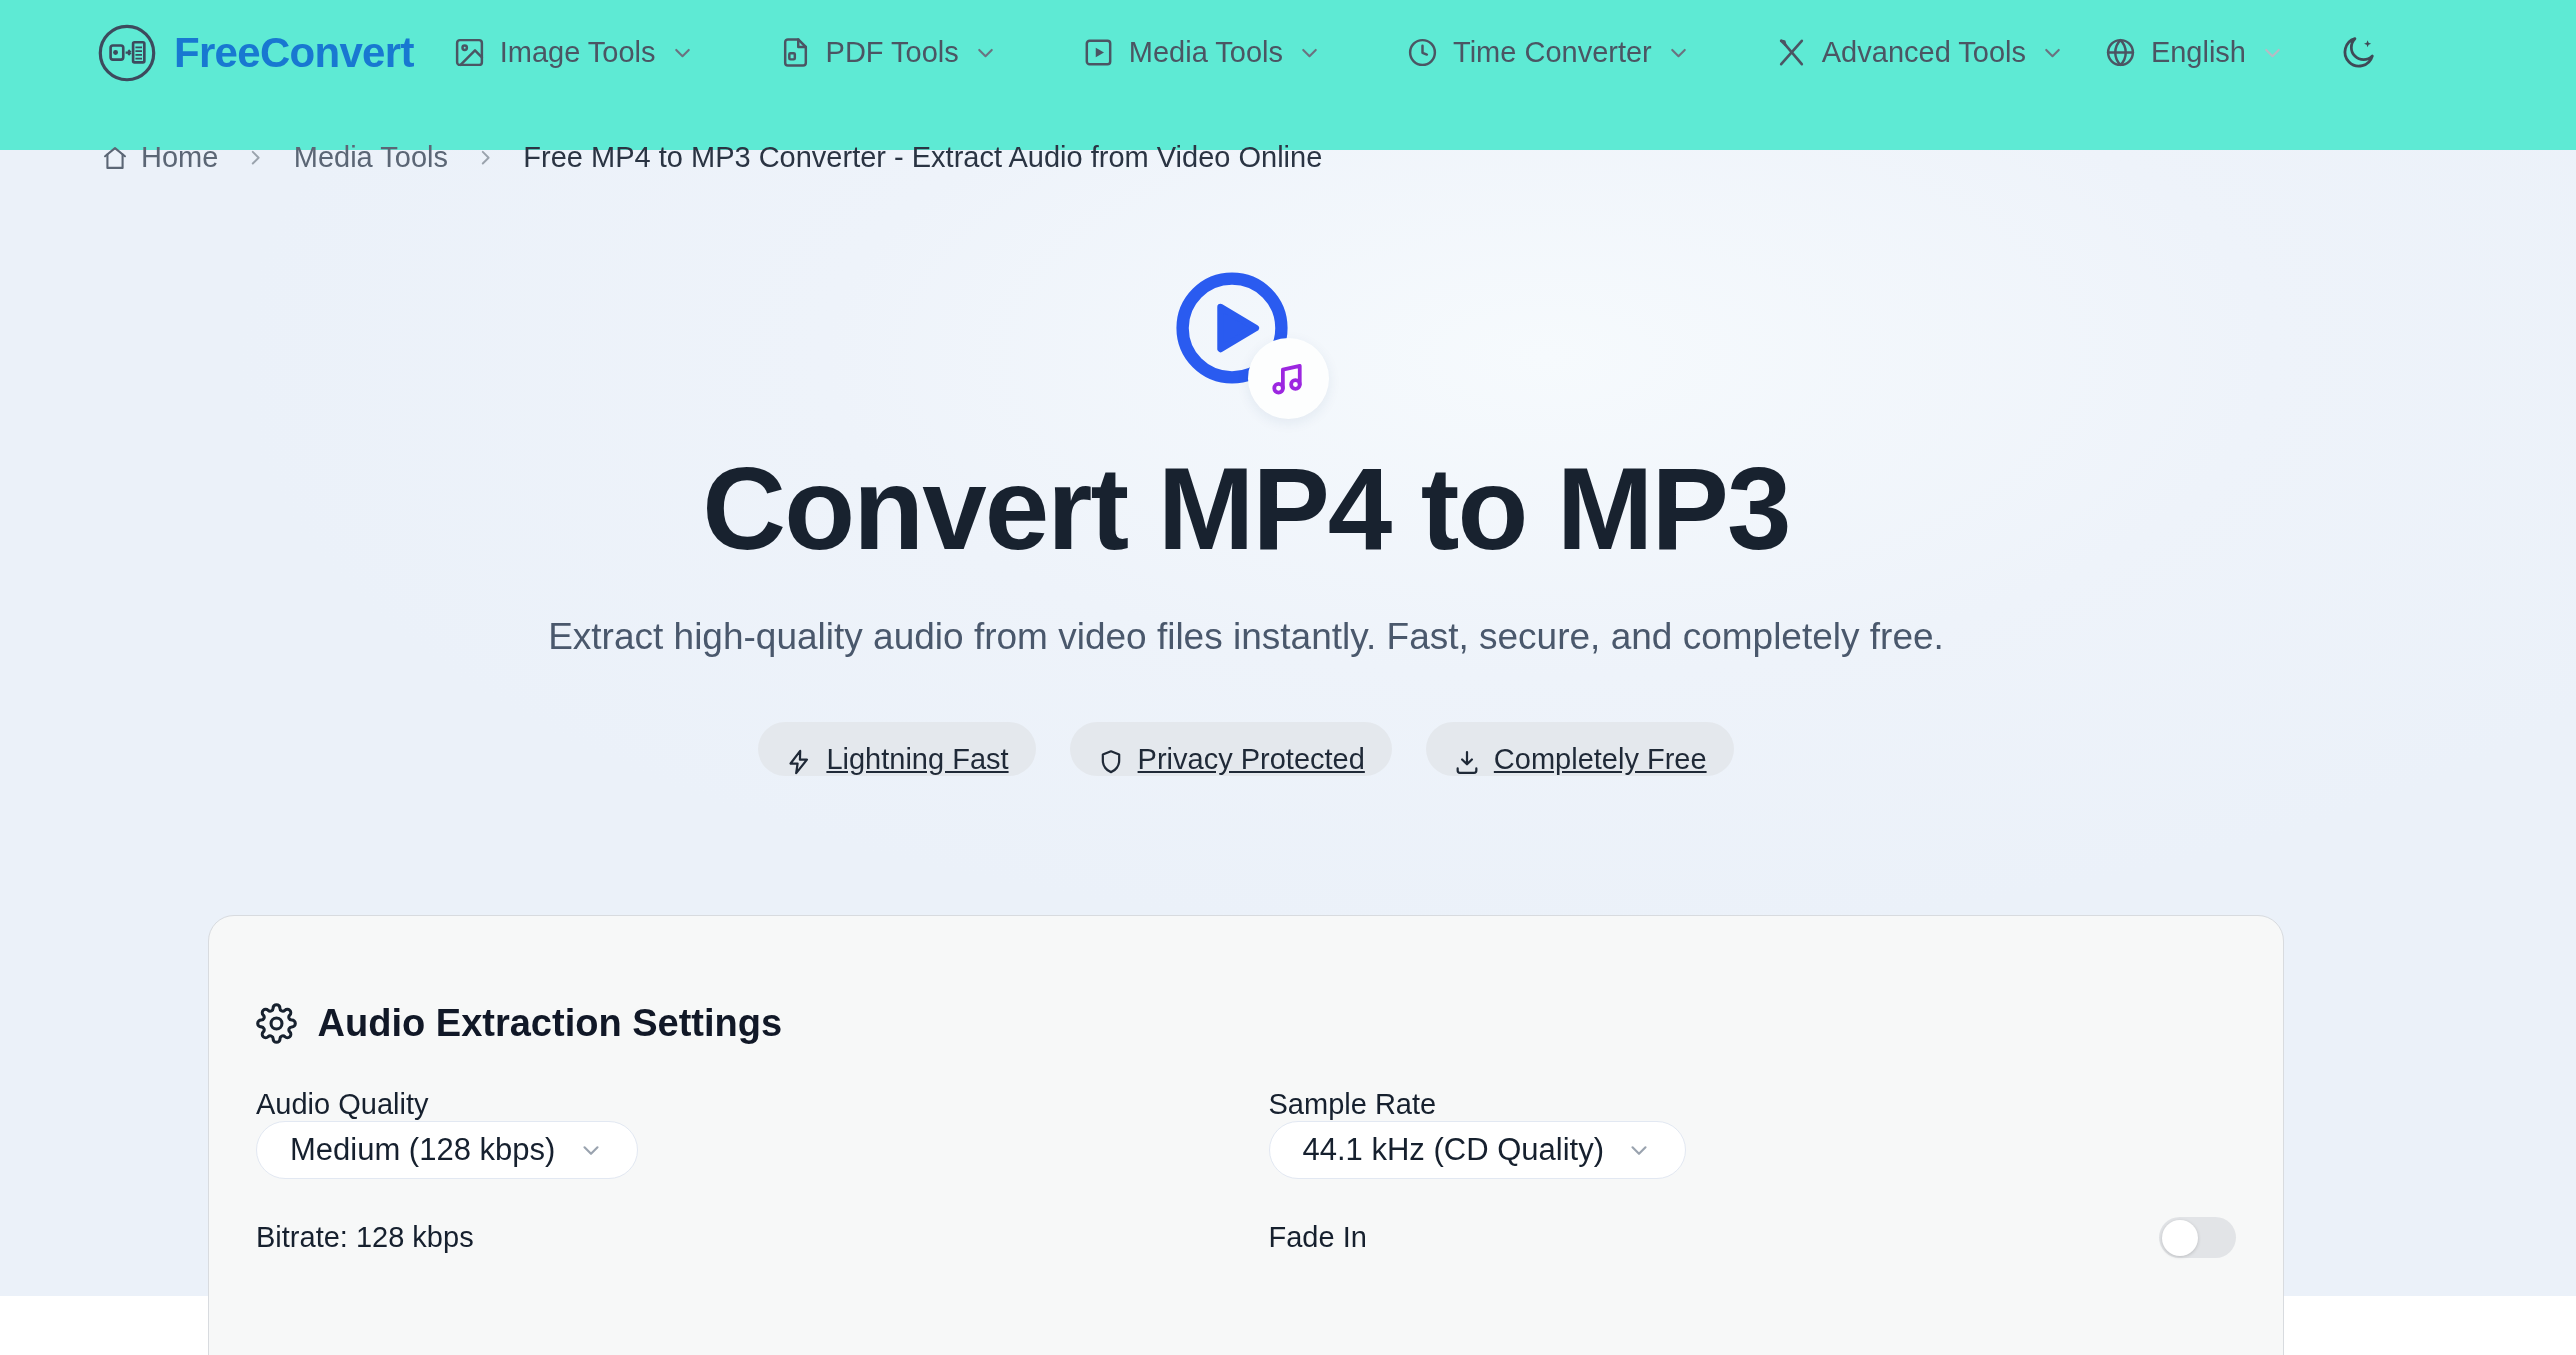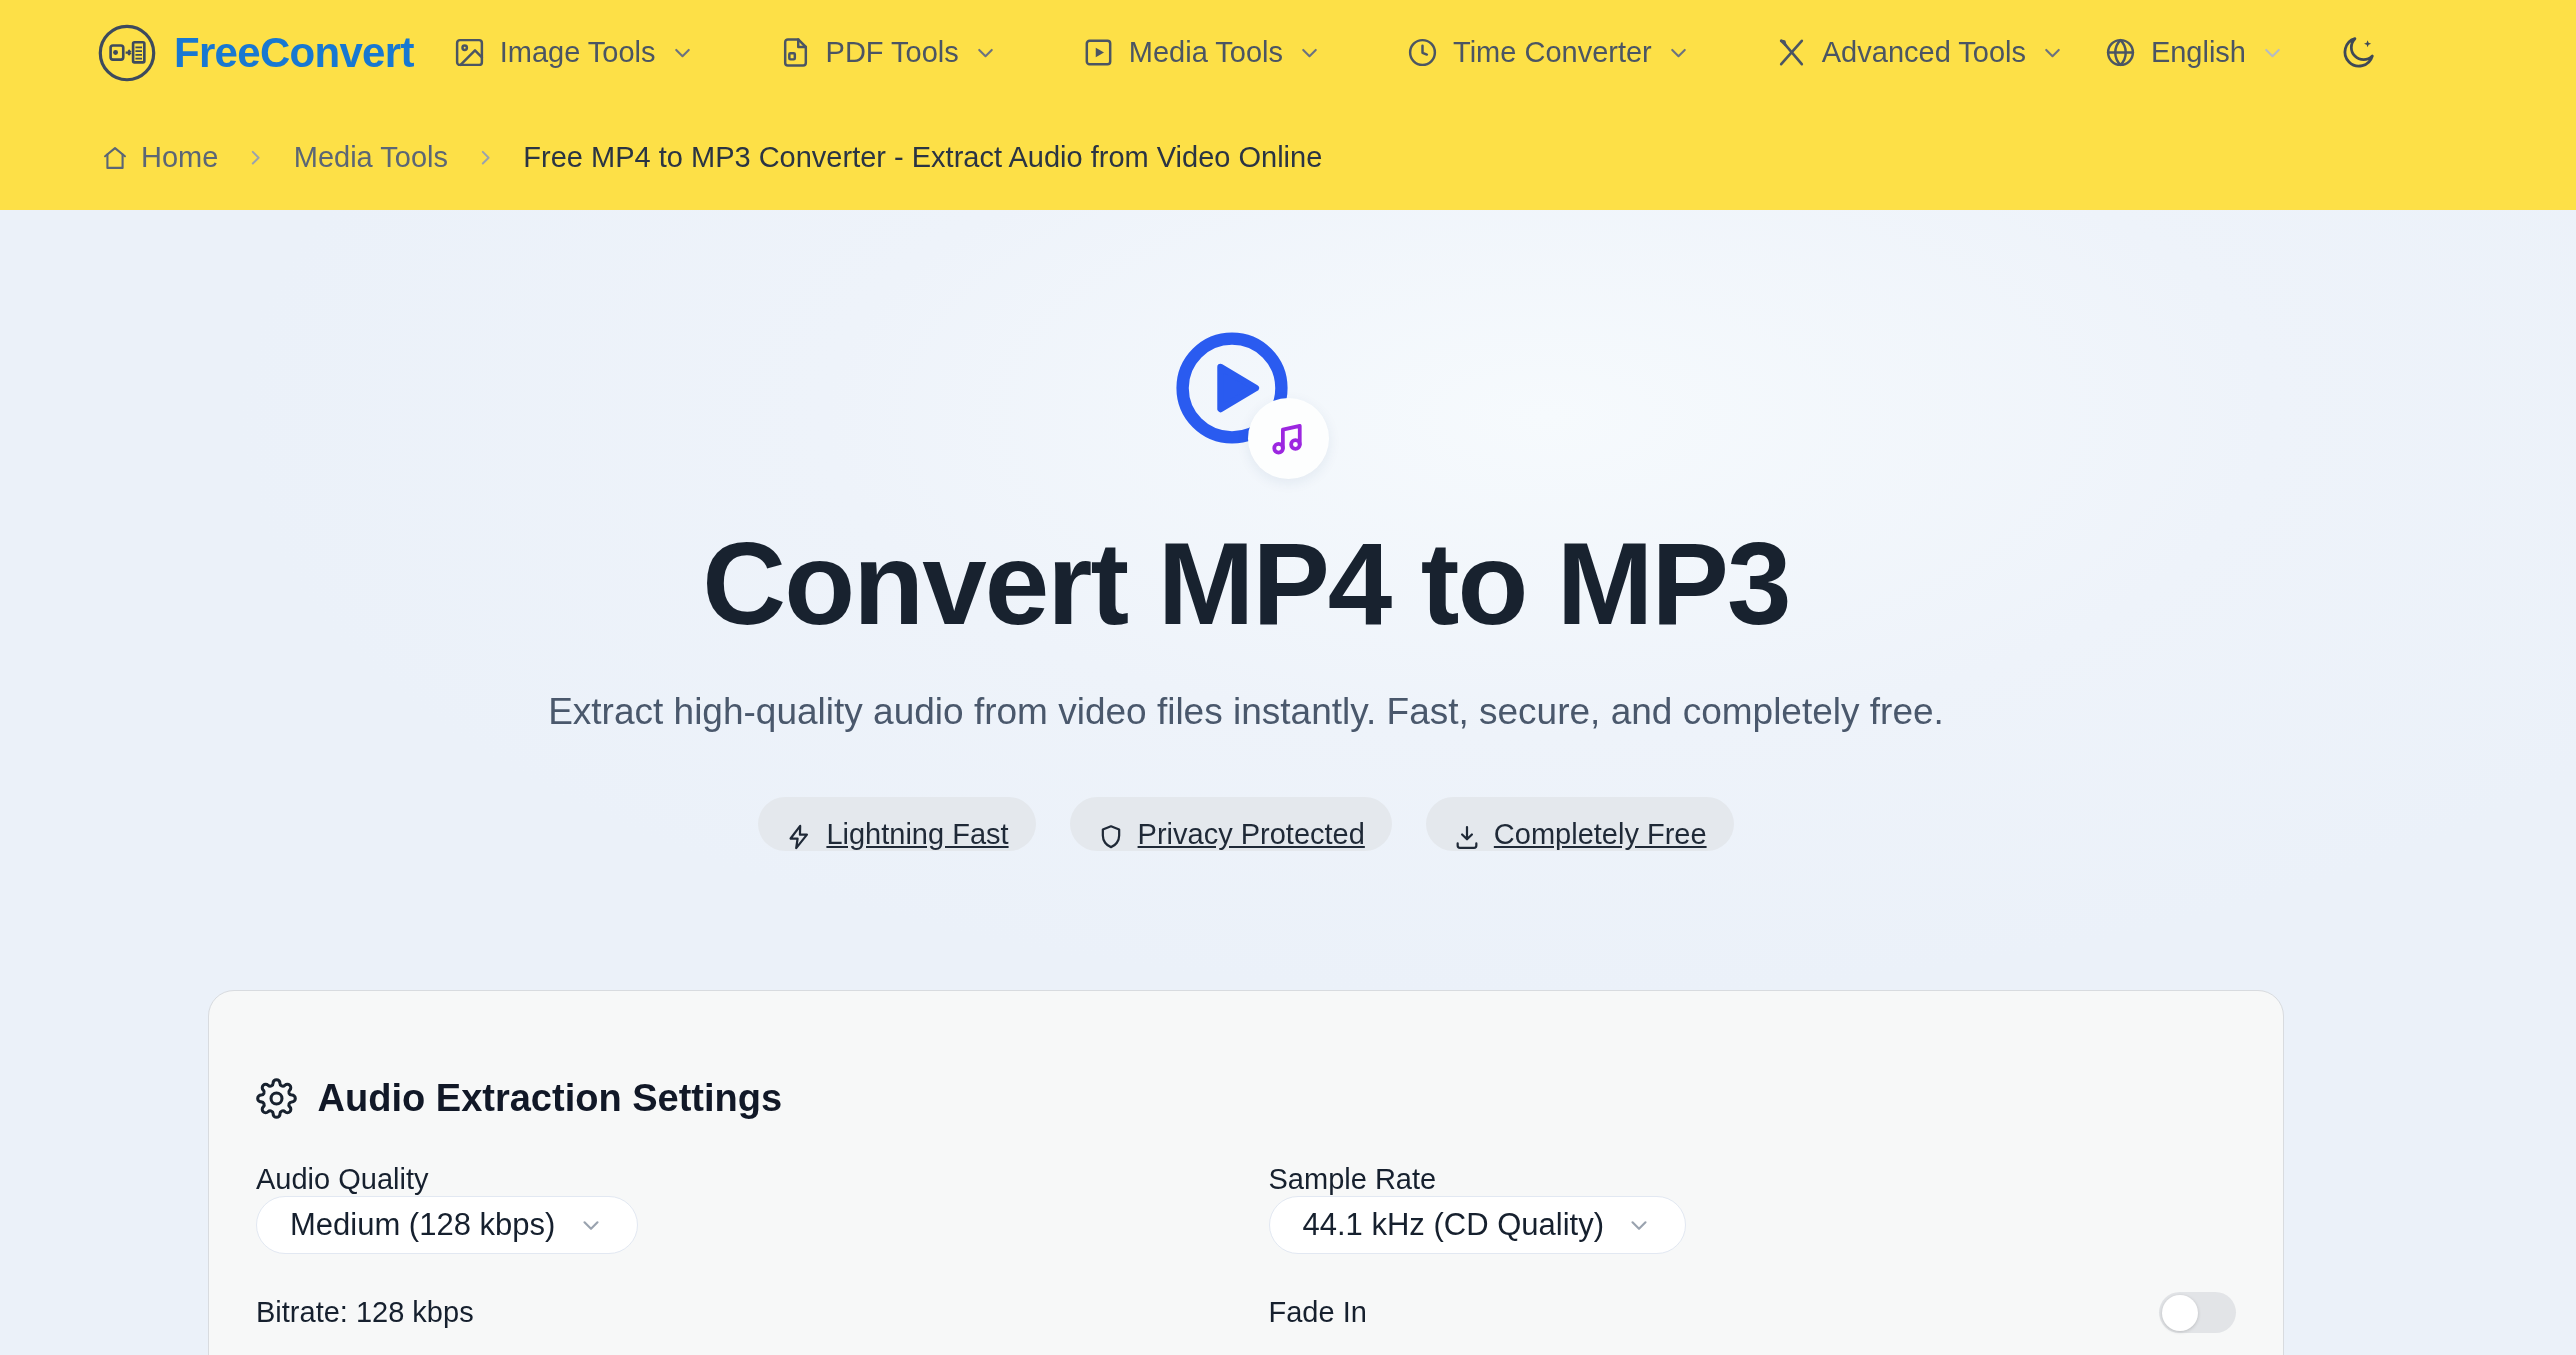--- a/index.html
+++ b/index.html
@@ -1,21 +1,21 @@
 <!DOCTYPE html>
 <html style="font-size:15px"><head>
 <meta charset="utf-8">
 <style>
   * { box-sizing: border-box; margin: 0; padding: 0; }
   html,body { width:2576px; height:1355px; overflow:hidden; }
   body { font-family:"Liberation Sans","DejaVu Sans",sans-serif; background:#ffffff; color:#18222f; }
   svg { display:block; }
 
   
-  .header { height:210px; background:#fde047; }
+  .header { height:150px; background:#5eead4; }
   .nav-row { display:flex; align-items:center; height:105px; padding-left:97px; }
   .brand { display:flex; align-items:center; gap:17px; cursor:pointer; }
   .brand-mark svg { width:60px; height:60px; }
   .brand-text { font-size:42px; font-weight:700; color:#1878d1; letter-spacing:-0.7px; }
   .menu { display:flex; align-items:center; gap:84px; margin-left:39px;justify-content:flex-end; }
   .menu-item { display:flex; align-items:center; gap:14px; font-size:29px; color:#4b5563; cursor:pointer; white-space:nowrap; }
   .mi-icon svg { width:33px; height:33px; stroke:#4b5563; }
   .chev svg { width:25px; height:25px; stroke:#6b7280; }
   .chev-light svg { stroke:#b6bcc4; }
   .nav-right { margin-left:auto; display:flex; align-items:center; gap:54px; padding-right:198px; }
@@ -29,21 +29,21 @@
   .crumb-current { color:#2a3443; cursor:default; }
 
   
   .main { height:1146px; background:radial-gradient(1310px 580px at 60% 18%, #f6fafd 0%, #eef3fa 55%, #ebf1f9 100%); }
   .content { width:2076px; margin-left:208px; }
   .hero { text-align:center; }
   .hero-icon { position:relative; width:142px; height:146px; margin:0 auto; padding-top:121px; box-sizing:content-box; }
   .hero-icon .play-circle svg { width:114px; height:114px; }
   .music-badge { position:absolute; left:73px; top:188px; width:81px; height:81px; border-radius:50%; background:#fdfefe; box-shadow:0 3.7px 13px rgba(30,60,120,.08); display:flex; align-items:center; justify-content:center; }
   .music-badge svg { width:45px; height:45px; }
-  .hero-title { font-size:116px; font-weight:700; letter-spacing:-1.9px; line-height:1; color:#18222f; margin-top:49px; }
+  .hero-title { font-size:116px; font-weight:700; letter-spacing:-1.9px; line-height:1; color:#18222f; margin-top:34px; }
   .hero-subtitle { font-size:37px; color:#4a586c; margin-top:49px; }
   .badges { display:flex; justify-content:center; gap:34px; margin-top:64px; }
   .badge { display:flex; align-items:flex-end; gap:13px; height:54px; padding:0 27px; background:#e4e8ed; border-radius:28px; font-size:29px; font-weight:500; color:#1f2937;text-decoration:underline; }
   .badge svg { width:28px; height:28px; stroke:#1f2937; }
 
   
   .card { margin-top:139px; background:#f7f8f8; border:1.9px solid #d8dbdf; border-radius:26px; height:674px; padding:0 47px; text-align:left; }
   .card-heading { display:flex; align-items:center; gap:20.6px; margin-top:86px; }
   .card-heading svg { width:41px; height:41px; stroke:#18222f; }
   .card-title { font-size:38px; font-weight:700; color:#111827; }

